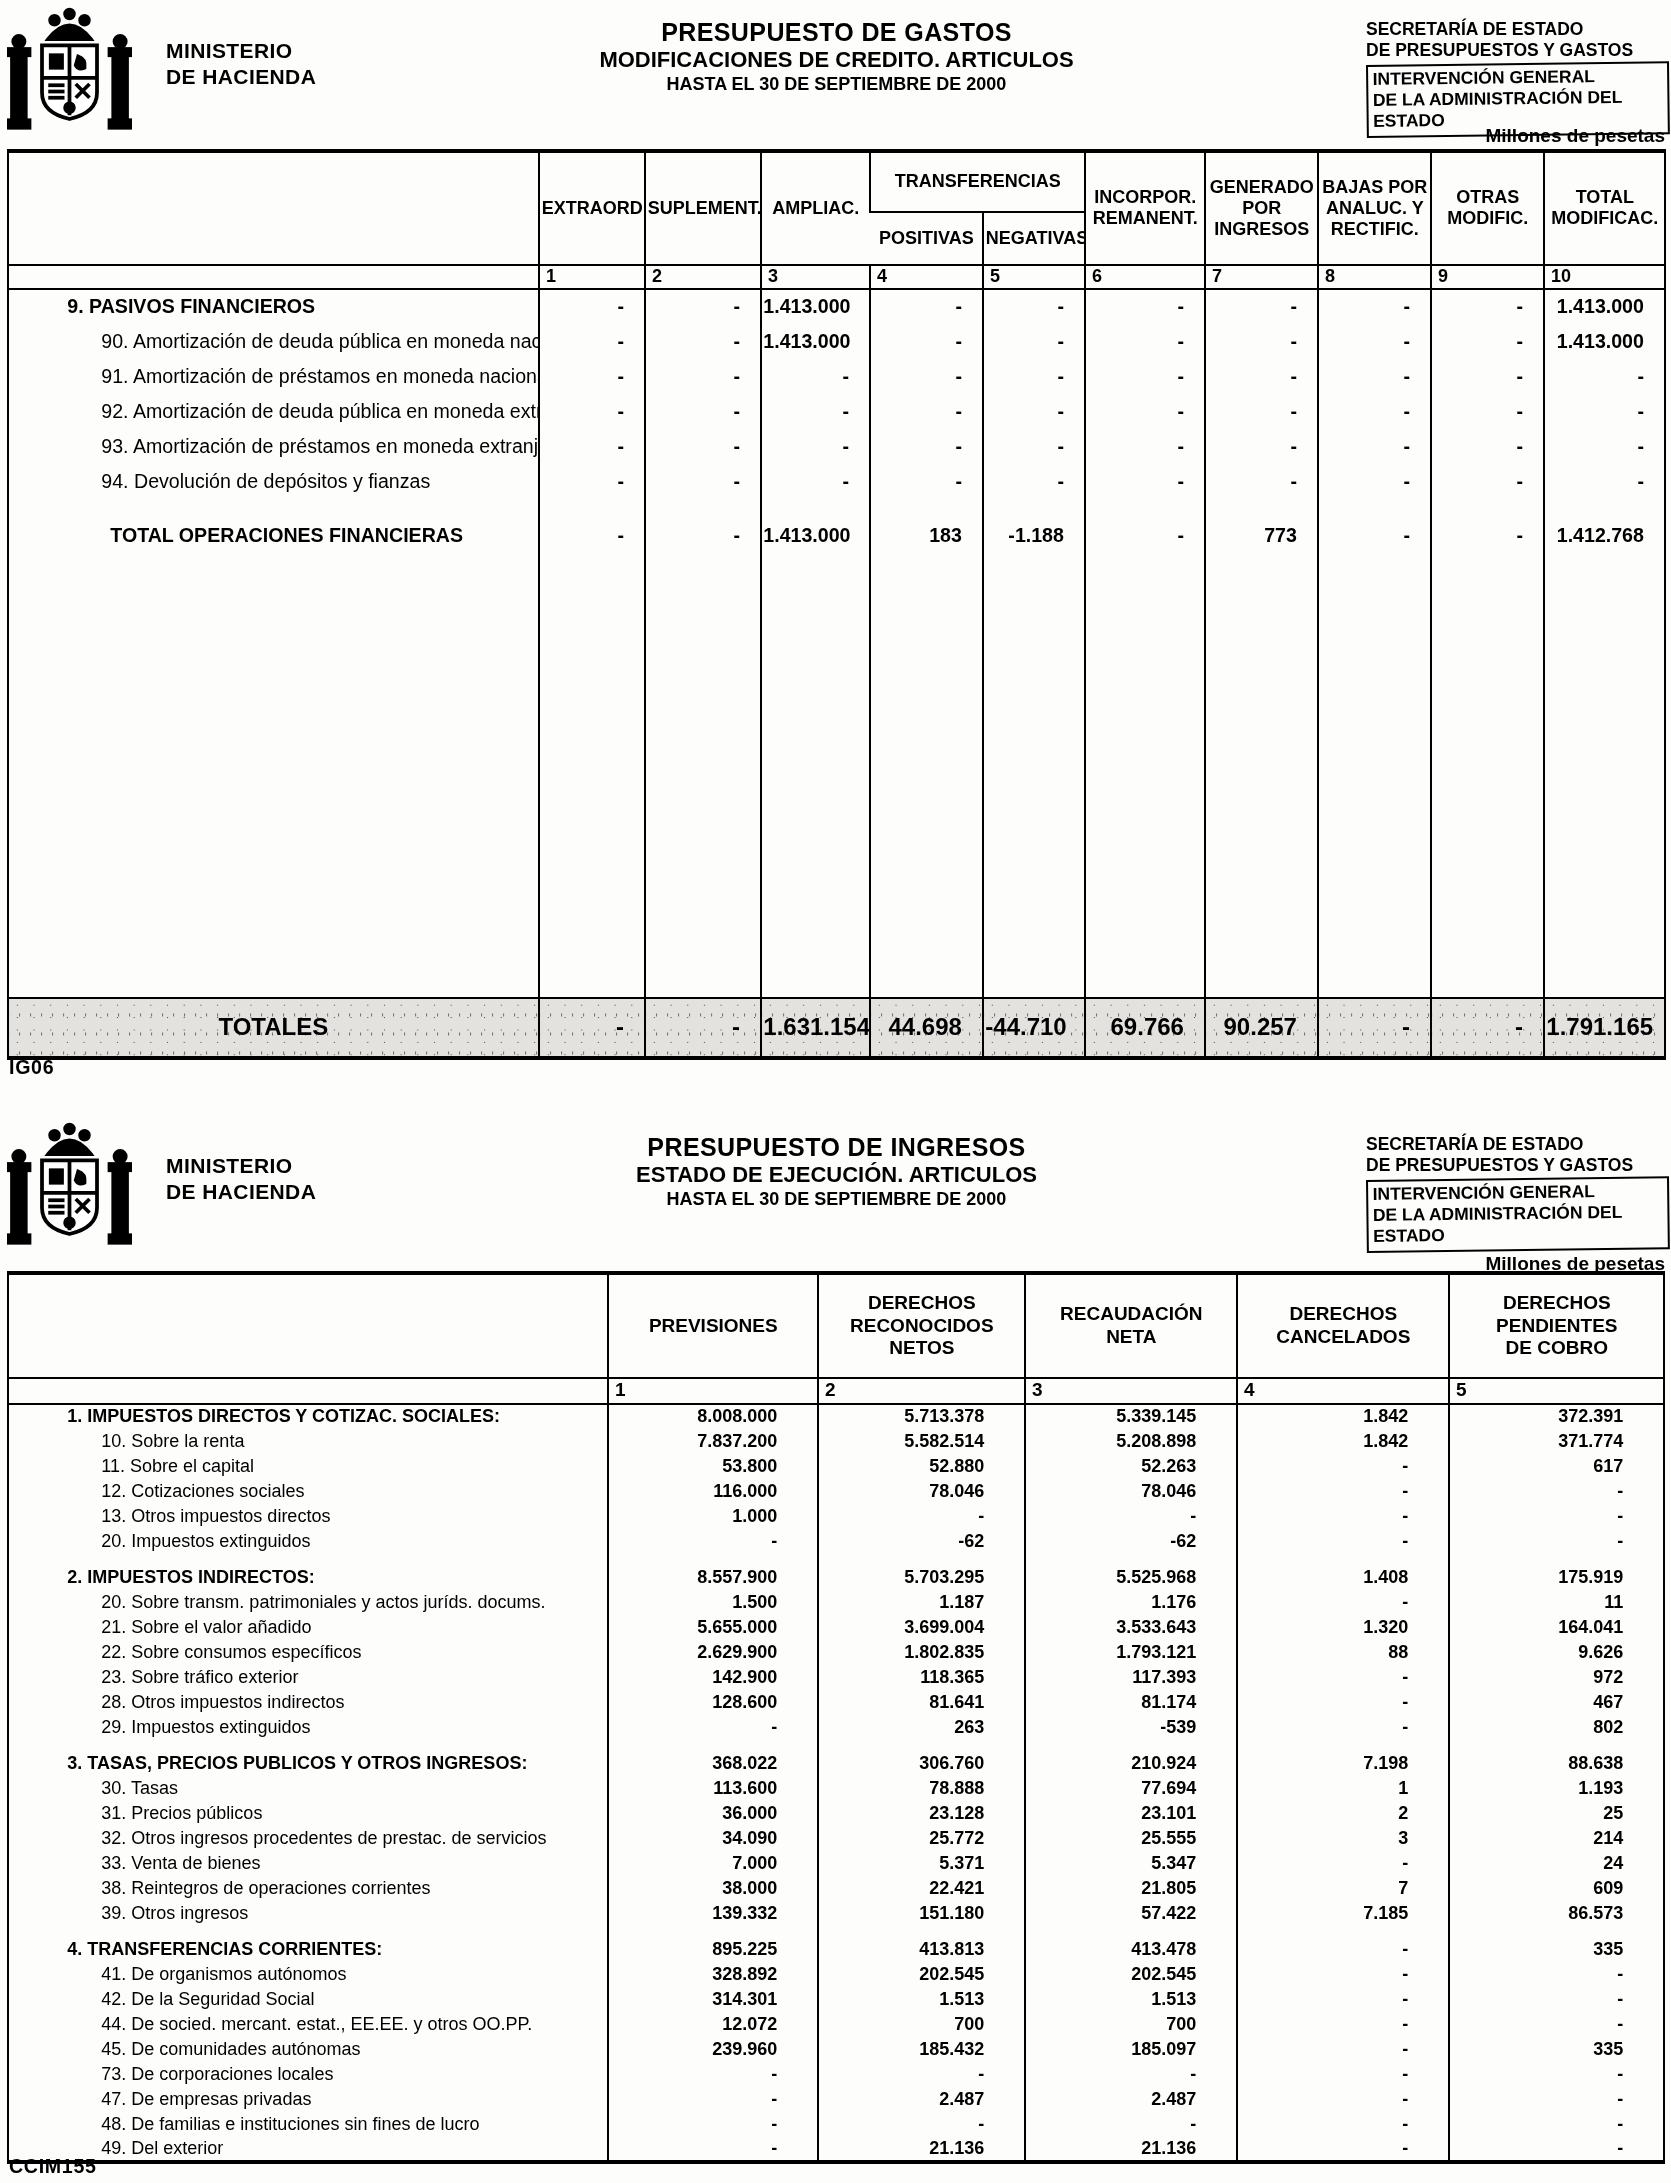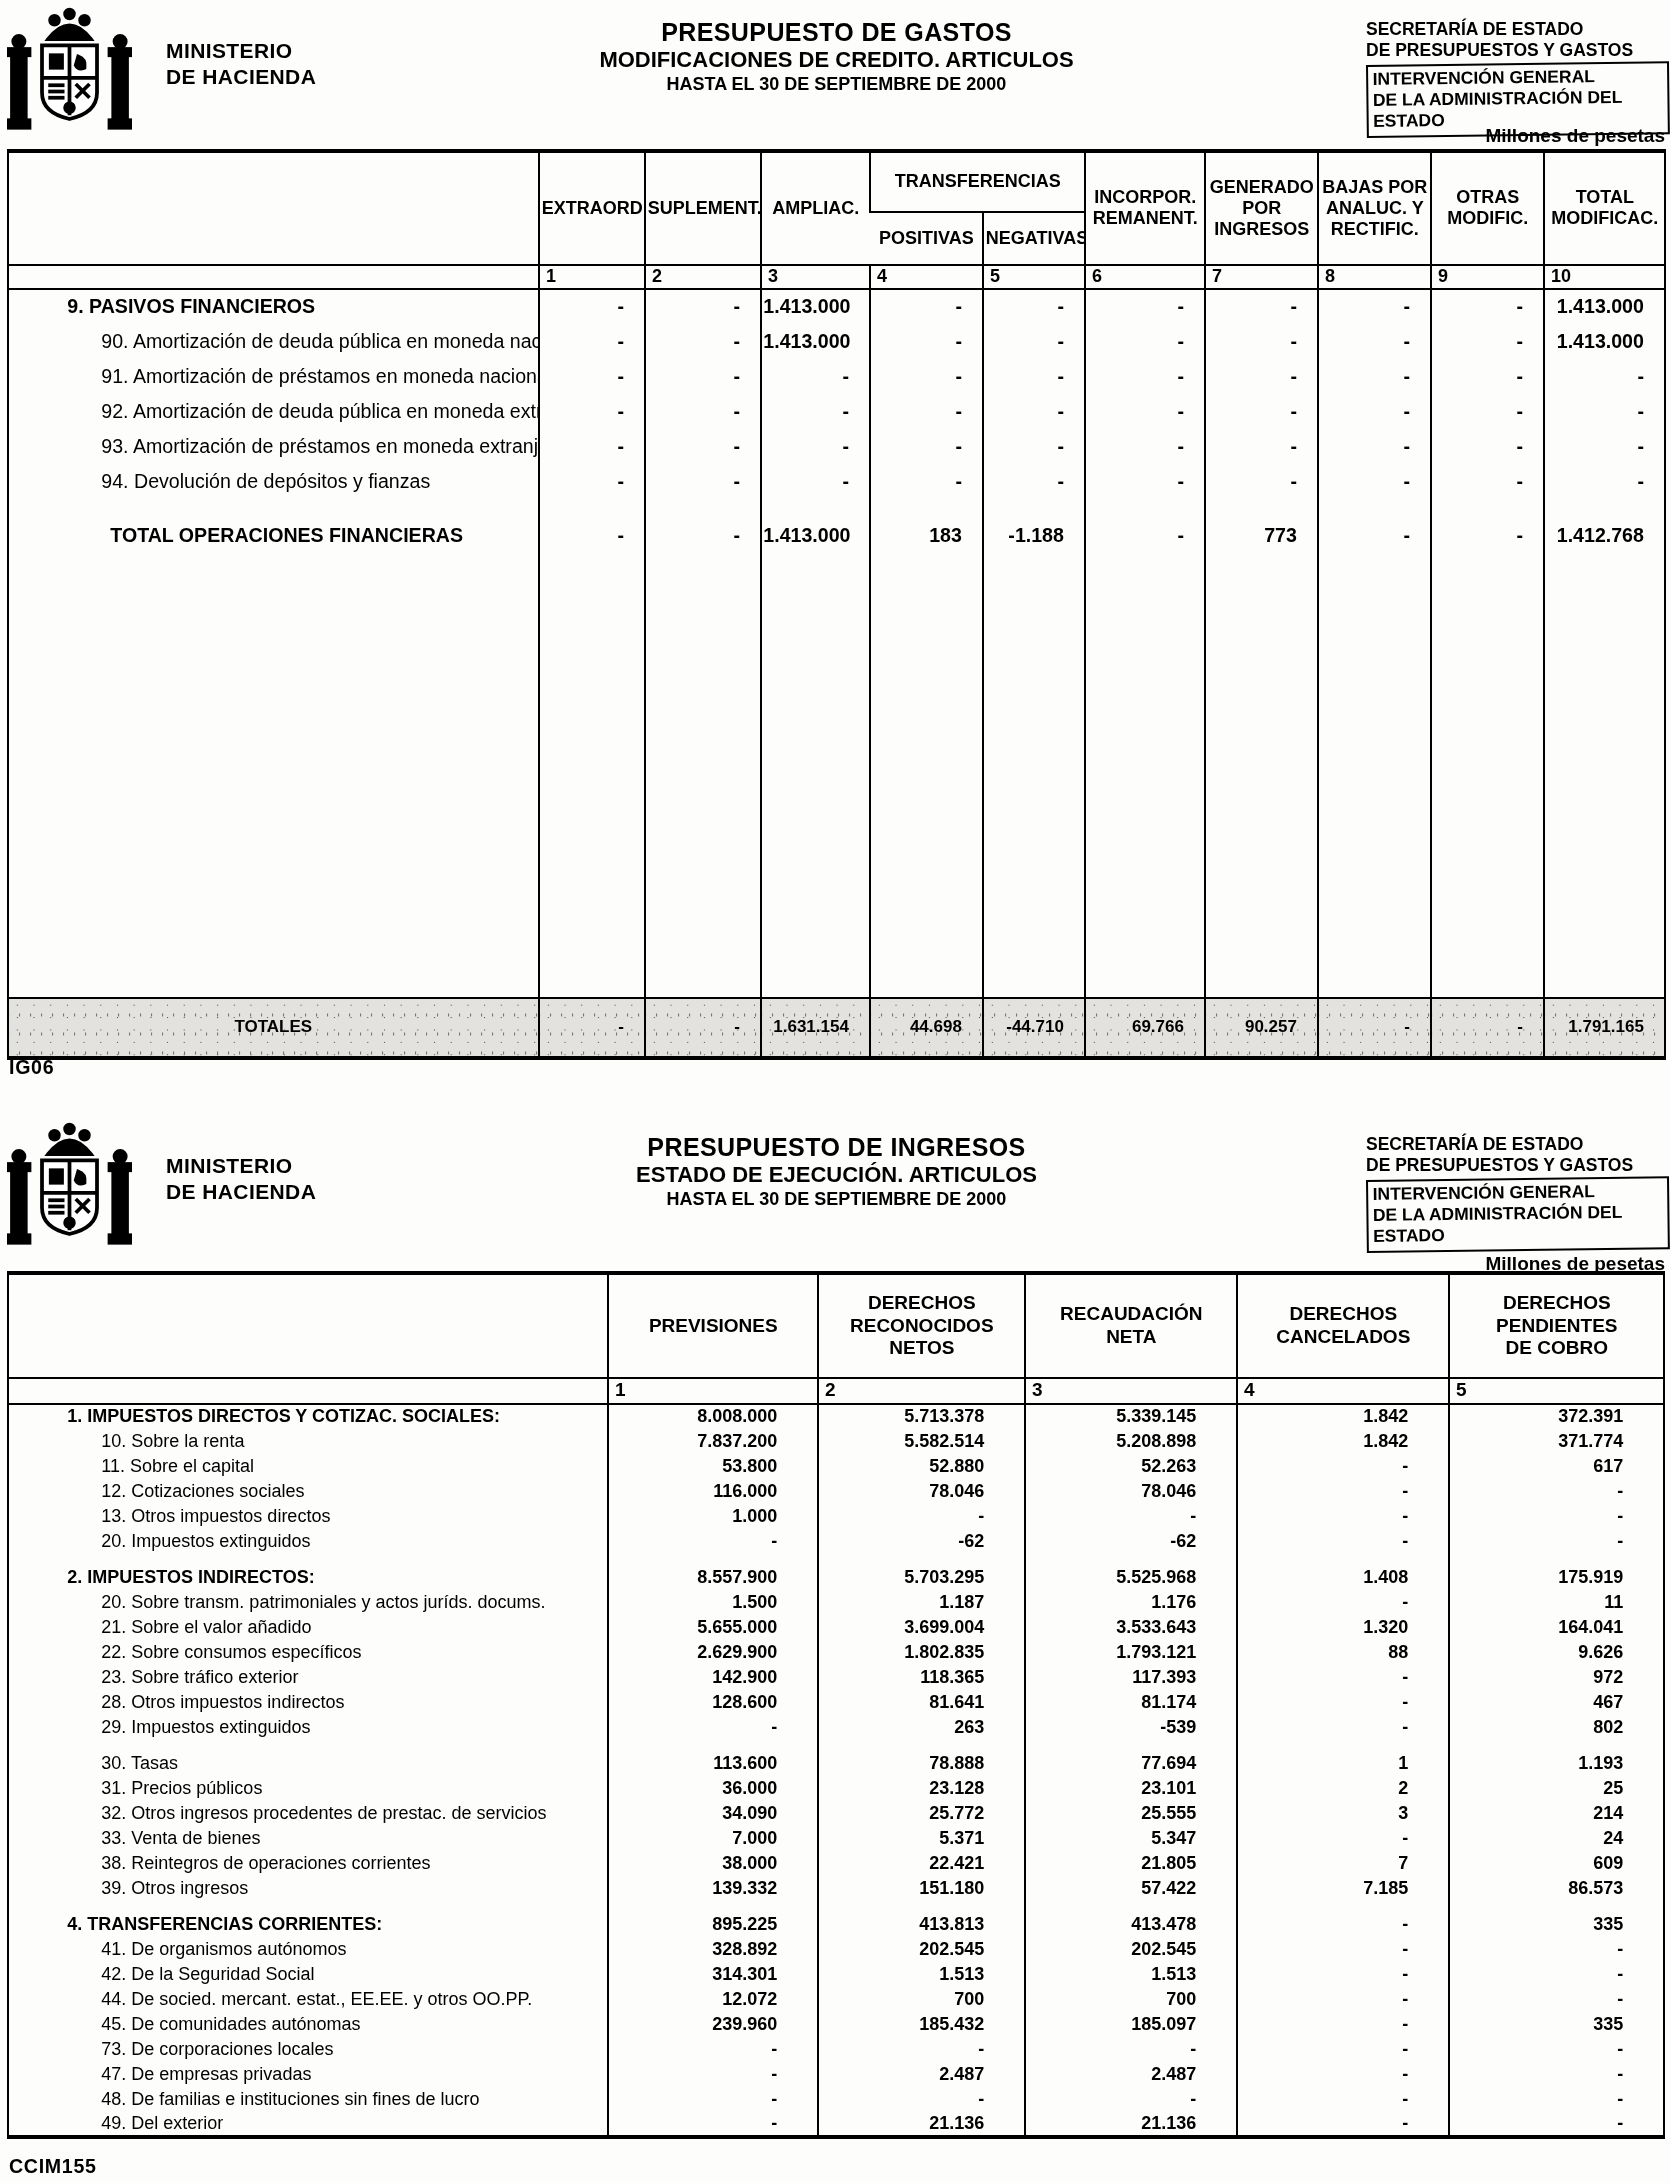--- a/index.html
+++ b/index.html
@@ -69,21 +69,21 @@
   td.lbl{text-align:left;white-space:nowrap;}
   td.num{text-align:right;font-weight:bold;white-space:nowrap;}
   #gastos-table td.num{padding-right:20.4px;}
   #ingresos-table td.num{padding-right:40px;}
   td.ind0{padding-left:58px;font-weight:bold;}
   td.ind1{padding-left:92px;font-weight:normal;}
   td.ind2{padding-left:101px;font-weight:bold;}
 
   
   tfoot tr.totales td{
-    height:55px;border-top:2.9px solid #000;font-size:17px;font-weight:bold;
+    height:55px;border-top:2.9px solid #000;font-size:24px;font-weight:bold;
     background-color:#e3e2df;
     background-image:
       radial-gradient(#4a4a4a 0.7px, transparent 1px),
       radial-gradient(#6b6b6b 0.7px, transparent 0.9px),
       radial-gradient(#8a8a8a 0.7px, transparent 0.9px);
     background-size:16.7px 12.4px, 11px 19px, 22.6px 8px;
     background-position:0 0, 5.1px 6.5px, 2.2px 2.9px;
   }
   tfoot tr.totales td.lbl{text-align:center;padding-left:0;}
 
@@ -540,20 +540,28 @@
         </tr>
         <tr class="spacer">
           <td class="lbl"></td>
           <td class="num"></td>
           <td class="num"></td>
           <td class="num"></td>
           <td class="num"></td>
           <td class="num"></td>
         </tr>
         <tr>
+          <td class="lbl ind0">3. TASAS, PRECIOS PUBLICOS Y OTROS INGRESOS:</td>
+          <td class="num">368.022</td>
+          <td class="num">306.760</td>
+          <td class="num">210.924</td>
+          <td class="num">7.198</td>
+          <td class="num">88.638</td>
+        </tr>
+        <tr>
           <td class="lbl ind1">30. Tasas</td>
           <td class="num">113.600</td>
           <td class="num">78.888</td>
           <td class="num">77.694</td>
           <td class="num">1</td>
           <td class="num">1.193</td>
         </tr>
         <tr>
           <td class="lbl ind1">31. Precios públicos</td>
           <td class="num">36.000</td>

